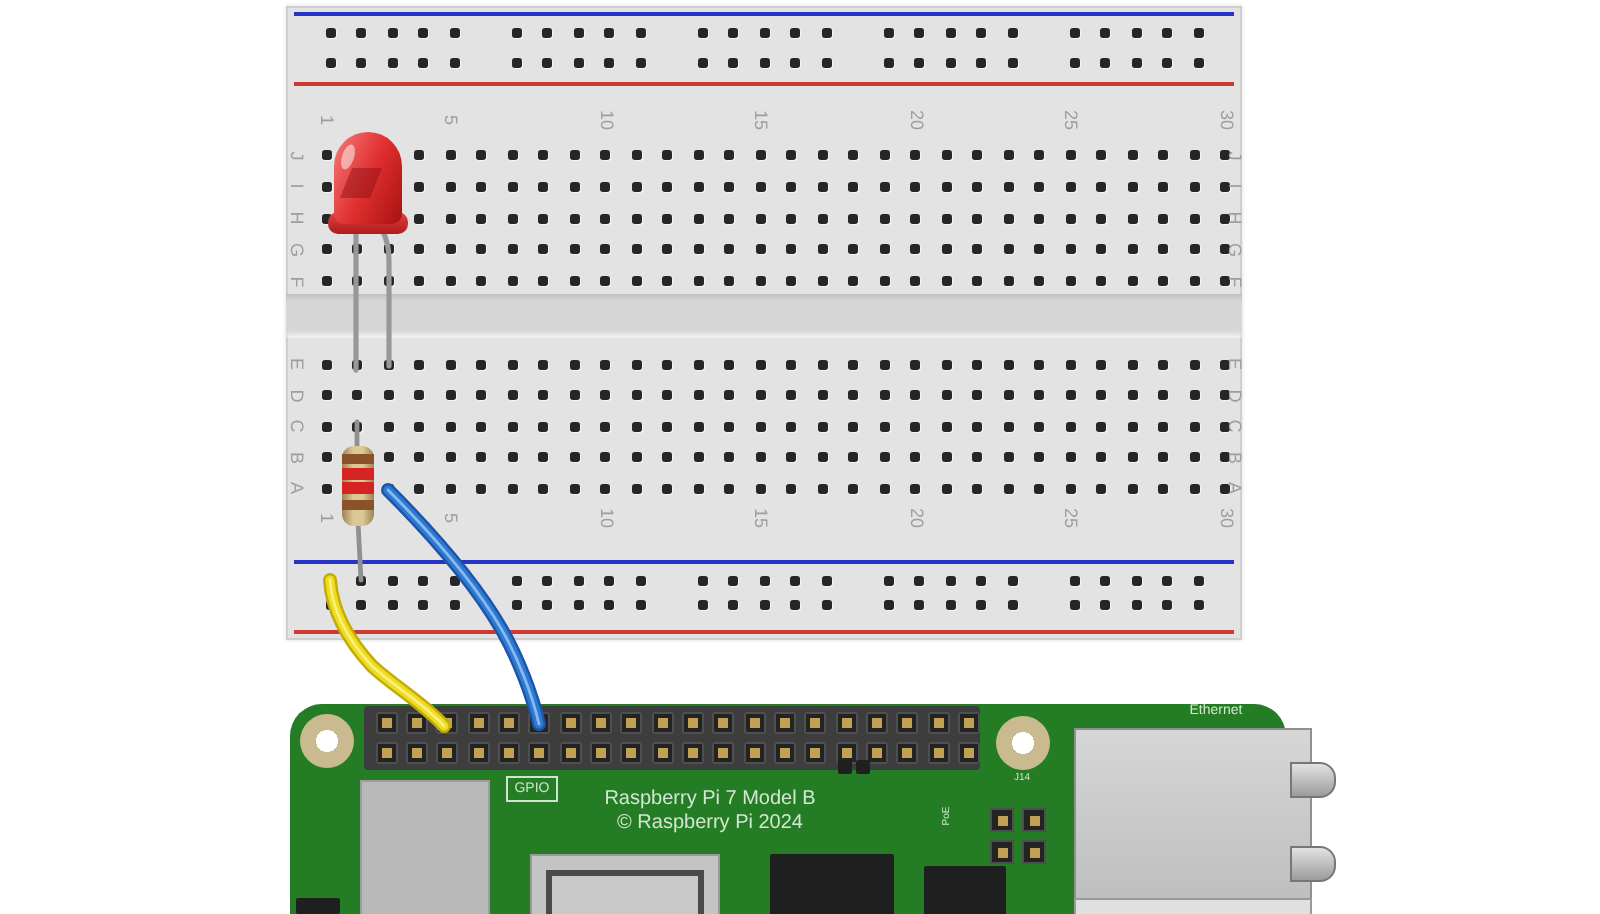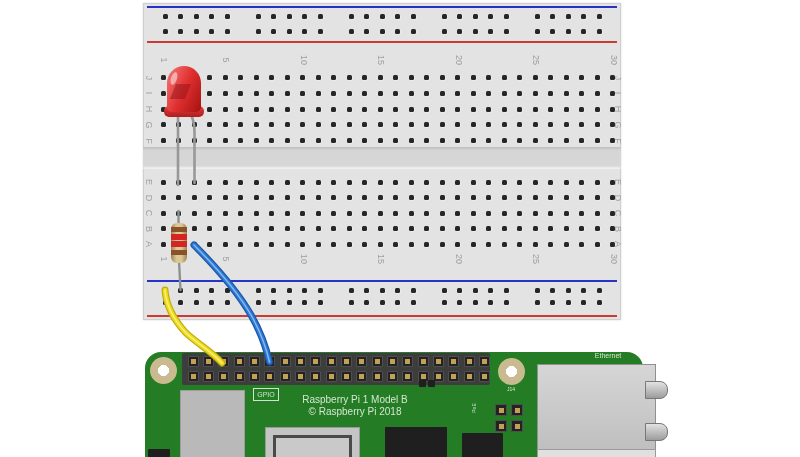--- a/index.html
+++ b/index.html
@@ -629,22 +629,22 @@
             <div class="pin-gold" style="left: 3px; top: 3px;"></div>
           </div>
         </div>
       </div>
 
     <div class="chip" style="left:274px;top:28px;width:7px;height:7px;"></div>
     <div class="chip" style="left:283px;top:28px;width:7px;height:7px;"></div>
 
     <div class="gpio-box">GPIO</div>
 
-    <div class="silk" style="left:125px;top:42px;width:170px;text-align:center;font-size:10px;">Raspberry Pi 1 Model B</div>
-    <div class="silk" style="left:125px;top:53.5px;width:170px;text-align:center;font-size:10px;">© Raspberry Pi 2018</div>
+    <div class="silk" style="left:125px;top:42px;width:170px;text-align:center;font-size:10px;">Raspberry Pi 7 Model B</div>
+    <div class="silk" style="left:125px;top:53.5px;width:170px;text-align:center;font-size:10px;">© Raspberry Pi 2024</div>
 
     <div class="silk" style="left:433px;top:0px;width:60px;text-align:center;font-size:7px;">Ethernet</div>
     <div class="silk" style="left:362px;top:34px;font-size:5px;">J14</div>
     <div class="silk" style="left:324px;top:53px;font-size:5px;transform:rotate(-90deg);">PoE</div>
 
     <div class="eth-port"></div>
     <div class="eth-base"></div>
     <div class="eth-clip" style="top:29px;"></div>
     <div class="eth-clip" style="top:71px;"></div>
 

